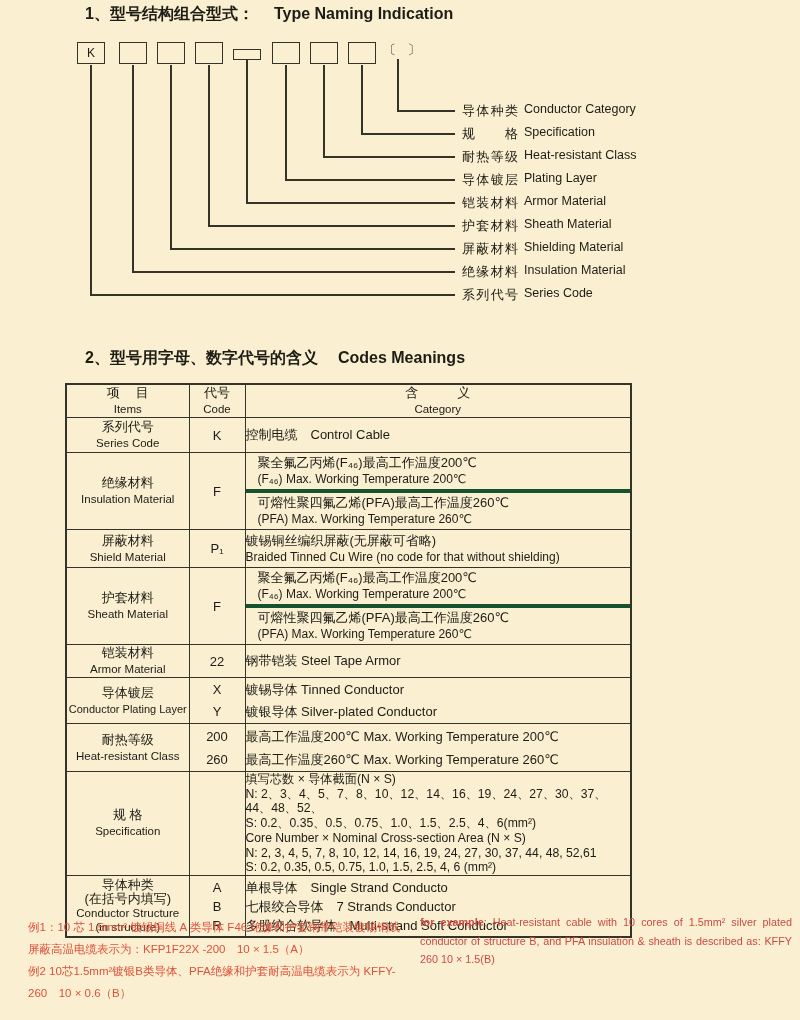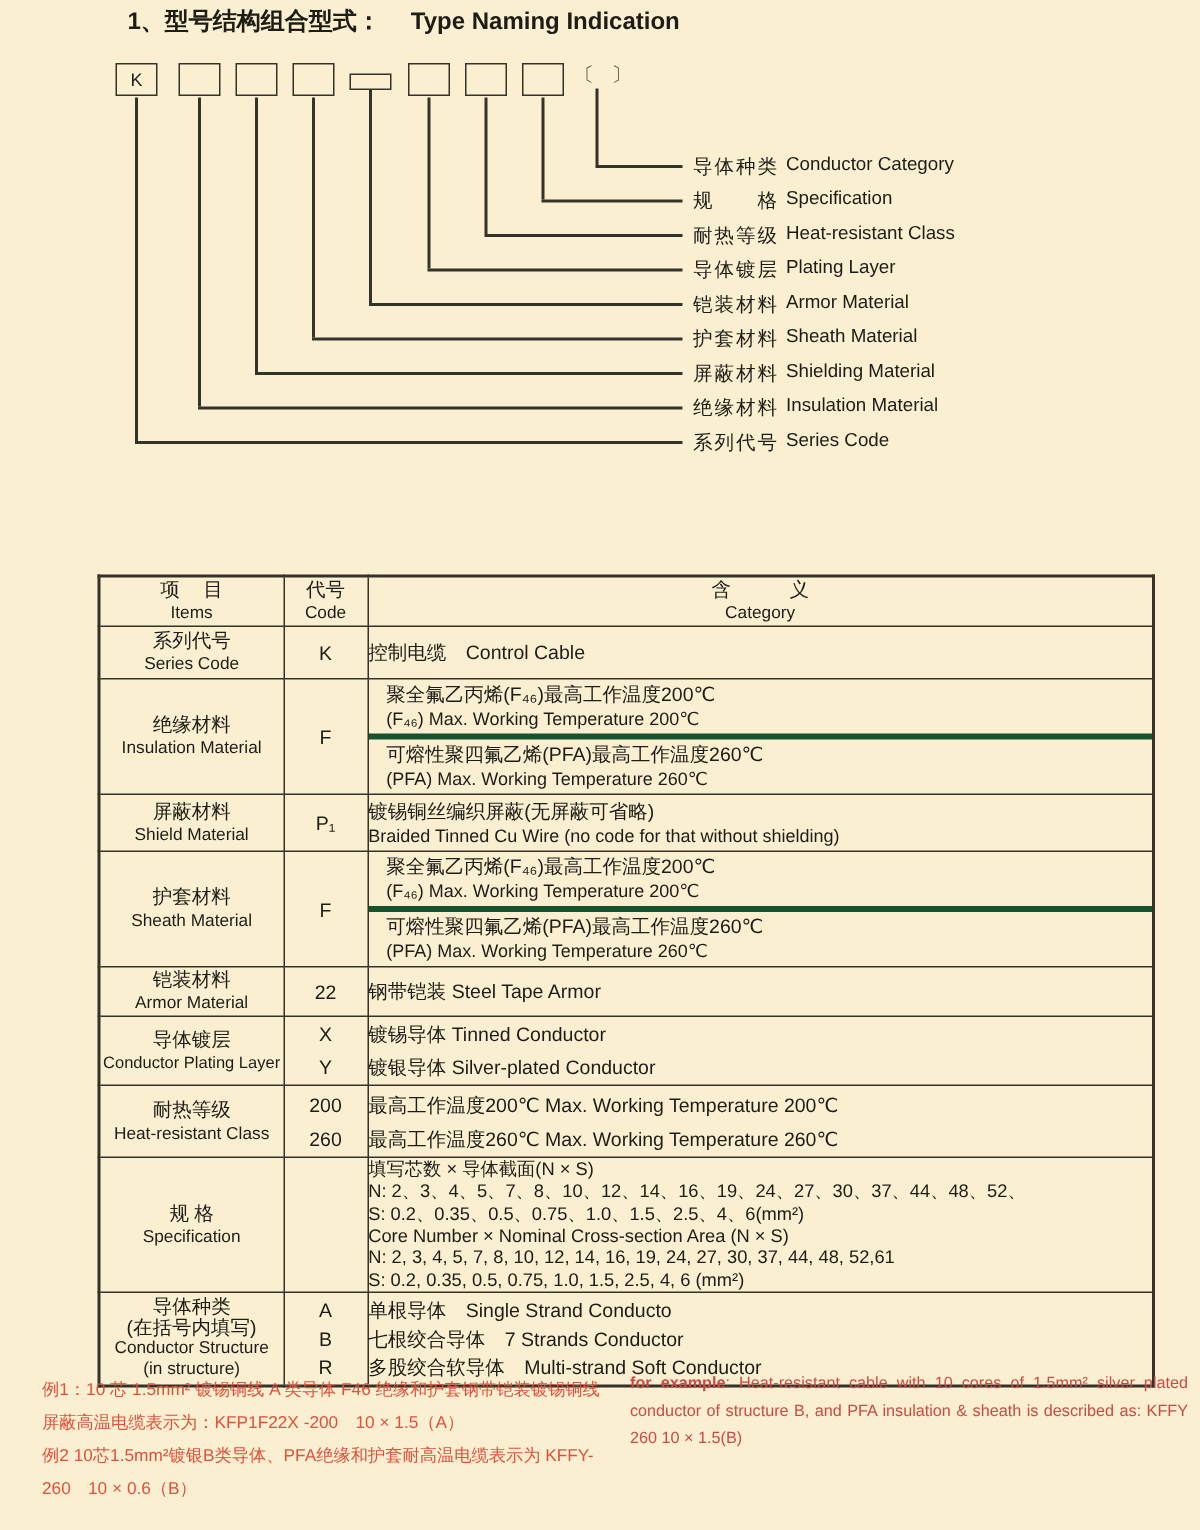--- a/index.html
+++ b/index.html
@@ -20,21 +20,21 @@
         display:flex;align-items:center;justify-content:center;font-size:12px;}
   .dbrackets{position:absolute;font-size:13px;color:#34332a;letter-spacing:4px;white-space:nowrap;}
   .vline{position:absolute;width:1.5px;background:#34332a;}
   .hline{position:absolute;height:1.5px;background:#34332a;}
   .dlabel{position:absolute;white-space:nowrap;font-size:13px;}
   .dlabel .cn{display:inline-block;width:56px;text-align:justify;text-align-last:justify;}
   .dlabel .en{position:absolute;left:62px;top:0;font-size:12.5px;}
 
   
   #codes-table{
-    position:absolute;left:65px;top:383px;width:705px;
+    position:absolute;left:65px;top:383px;width:567px;
     border-collapse:collapse;table-layout:fixed;
     font-size:13px;
   }
   #codes-table th,#codes-table td{
     border:1.6px solid #34332a;
     padding:0;vertical-align:middle;
     font-weight:normal;
   }
   #codes-table{border:2px solid #34332a;}
   .c-item{text-align:center;line-height:15px;}
@@ -95,20 +95,23 @@
       <div class="dlabel" style="left: 462px; top: 125px;"><span class="cn">规格</span><span class="en">Specification</span></div>
       <div class="dlabel" style="left: 462px; top: 148px;"><span class="cn">耐热等级</span><span class="en">Heat-resistant Class</span></div>
       <div class="dlabel" style="left: 462px; top: 171px;"><span class="cn">导体镀层</span><span class="en">Plating Layer</span></div>
       <div class="dlabel" style="left: 462px; top: 194px;"><span class="cn">铠装材料</span><span class="en">Armor Material</span></div>
       <div class="dlabel" style="left: 462px; top: 217px;"><span class="cn">护套材料</span><span class="en">Sheath Material</span></div>
       <div class="dlabel" style="left: 462px; top: 240px;"><span class="cn">屏蔽材料</span><span class="en">Shielding Material</span></div>
       <div class="dlabel" style="left: 462px; top: 263px;"><span class="cn">绝缘材料</span><span class="en">Insulation Material</span></div>
       <div class="dlabel" style="left: 462px; top: 286px;"><span class="cn">系列代号</span><span class="en">Series Code</span></div>
     </div>
 
+  <div class="sec-title" style="left:85px;top:348px;">
+    <span>2、</span><span>型号用字母、数字代号的含义</span><span class="en">Codes Meanings</span>
+  </div>
 
   <table id="codes-table">
     <colgroup>
         <col style="width:123px">
         <col style="width:56px">
         <col>
       </colgroup>
 
     <tbody>
         <tr style="height:32px">

